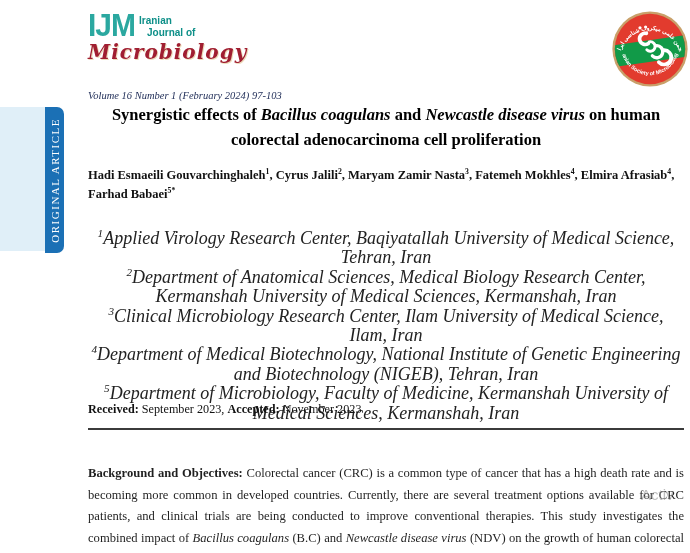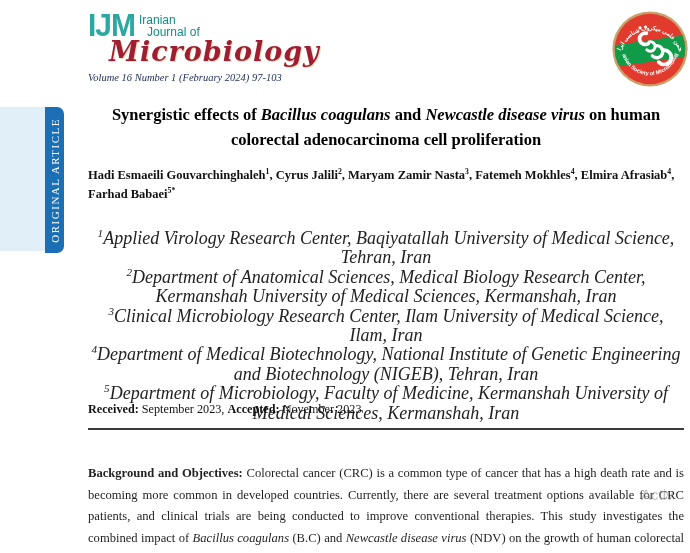--- a/index.html
+++ b/index.html
@@ -36,36 +36,35 @@
   .masthead{position:absolute;left:88px;top:12px;}
   .logo-row{display:flex;align-items:flex-start;gap:4px;}
   .ijm{
     font-family:"Liberation Sans", sans-serif;
     font-weight:bold;font-size:30px;line-height:26px;
     color:#2ba8a0;letter-spacing:-1px;
     transform:scaleY(1.05);
   }
   .jname{
     font-family:"Liberation Sans", sans-serif;
-    font-weight:normal;font-size:12px;line-height:11.5px;
+    font-weight:bold;font-size:10px;line-height:11.5px;
     color:#0d8f88;padding-top:3px;
   }
   .jname .l2{padding-left:8px;}
   .script-name{
     font-family:"DejaVu Serif", serif;
     font-style:italic;font-weight:bold;
-    font-size:27px;line-height:26px;
+    font-size:20px;line-height:26px;
     color:#a01e31;
     text-shadow:1px 1px 0 #ecdcba;
     letter-spacing:1px;
     margin-top:1px;
-    margin-left:21px;
   }
   .volume-line{
-    font-style:italic;font-size:10.5px;color:#1c2a55;margin-top:7px;
+    font-style:italic;font-size:10.5px;color:#1c2a55;margin-top:25px;
   }
   
   .emblem{position:absolute;left:610px;top:7px;width:80px;height:84px;}
   
   .col{position:absolute;left:88px;width:596px;}
   .title{
     top:102px;text-align:center;
     font-weight:bold;font-size:16.5px;line-height:25px;color:#000;
   }
   .authors{

